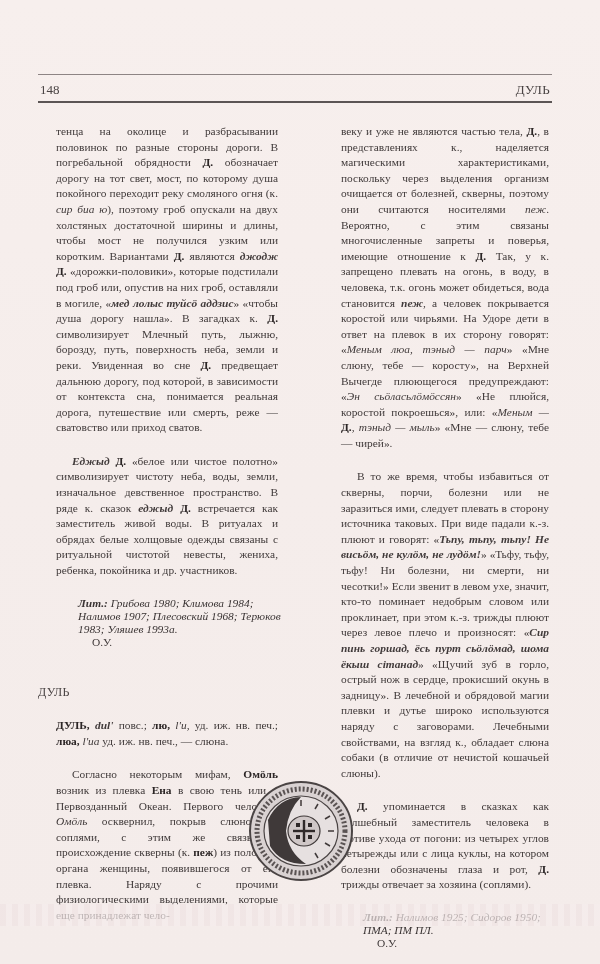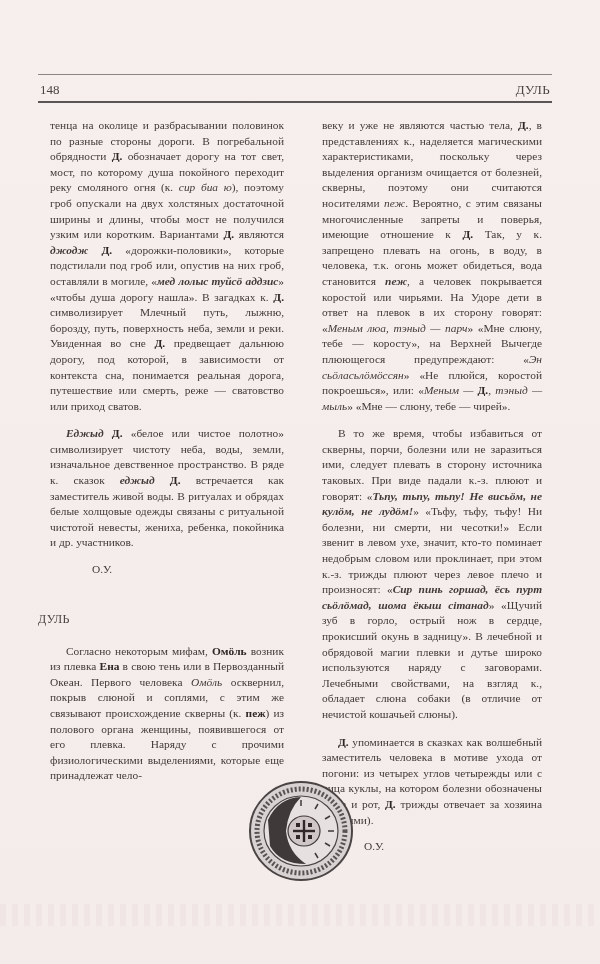--- a/index.html
+++ b/index.html
@@ -28,22 +28,22 @@
       position: absolute; left: 38px; top: 101px; width: 514px; height: 2px;
       background: #5c5555;
     }
     .col {
       position: absolute; top: 106px;
       font-size: 11.4px; line-height: 15.6px;
       text-align: justify; hyphens: manual;
       color: #403a3a;
     }
     .col-left { left: 38px; width: 258px; }
-    .col-right { left: 310px; width: 244px; }
-    .col p { margin: 12px; }
+    .col-right { left: 323px; width: 244px; }
+    .col p { margin: 18px; }
     .col p.indent { text-indent: 16px; }
     .b { font-weight: bold; color: #2c2626; }
     .i { font-style: italic; }
     .bi { font-style: italic; font-weight: bold; }
     .lit {
       margin: 6px 0 0 40px !important; text-align: left !important;
       font-style: italic; font-size: 11.4px; line-height: 13px; color: #3a3434;
     }
     .lit .lbl { font-weight: bold; }
     .author { margin: 0 0 0 54px !important; line-height: 13px; }
@@ -71,38 +71,47 @@
 
   <div class="head-rule"></div>
 
   <div class="col col-left">
     <p>
       <span>тенца на околице и разбрасывании половинок по разные стороны дороги. В погребальной обрядности </span><span class="b">Д.</span><span> обозначает дорогу на тот свет, мост, по которому душа покойного переходит реку смоляного огня (к. </span><span class="i">сир биа ю</span><span>), поэтому гроб опускали на двух холстяных достаточной ширины и длины, чтобы мост не получился узким или коротким. Вариантами </span><span class="b">Д.</span><span> являются </span><span class="bi">джодж</span><span class="b"> Д.</span><span> «дорожки-половики», которые подстилали под гроб или, опустив на них гроб, оставляли в могиле, «</span><span class="bi">мед лолыс туйсö аддзис</span><span>» «чтобы душа дорогу нашла». В загадках к. </span><span class="b">Д.</span><span> символизирует Млечный путь, лыжню, борозду, путь, поверхность неба, земли и реки. Увиденная во сне </span><span class="b">Д.</span><span> предвещает дальнюю дорогу, под которой, в зависимости от контекста сна, понимается реальная дорога, путешествие или смерть, реже — сватовство или приход сватов.</span>
     </p>
     <p class="indent">
       <span class="bi">Еджыд</span><span class="b"> Д.</span><span> «белое или чистое полотно» символизирует чистоту неба, воды, земли, изначальное девственное пространство. В ряде к. сказок </span><span class="bi">еджыд</span><span class="b"> Д.</span><span> встречается как заместитель живой воды. В ритуалах и обрядах белые холщовые одежды связаны с ритуальной чистотой невесты, жениха, ребенка, покойника и др. участников.</span>
     </p>
+    <p class="lit">
+      <span class="lbl">Лит.:</span><span> Грибова 1980; Климова 1984; Налимов 1907; Плесовский 1968; Терюков 1983; Уляшев 1993а.</span>
+    </p>
     <p class="author">О.У.</p>
 
     <p class="section-head">ДУЛЬ</p>
 
+    <p>
+      <span class="b">ДУЛЬ,</span><span class="bi"> dul'</span><span> повс.; </span><span class="b">лю,</span><span class="i"> l'u,</span><span> уд. иж. нв. печ.; </span><span class="b">люа,</span><span class="i"> l'ua</span><span> уд. иж. нв. печ., — слюна.</span>
+    </p>
     <p class="indent">
       <span>Согласно некоторым мифам, </span><span class="b">Омöль</span><span> возник из плевка </span><span class="b">Ена</span><span> в свою тень или в Первозданный Океан. Первого человека </span><span class="i">Омöль</span><span> осквернил, покрыв слюной и соплями, с этим же связывают происхождение скверны (к. </span><span class="b">пеж</span><span>) из полового органа женщины, появившегося от его плевка. Наряду с прочими физиологическими выделениями, которые еще принадлежат чело-</span>
     </p>
   </div>
 
   <div class="col col-right">
     <p>
       <span>веку и уже не являются частью тела, </span><span class="b">Д.</span><span>, в представлениях к., наделяется магическими характеристиками, поскольку через выделения организм очищается от болезней, скверны, поэтому они считаются носителями </span><span class="i">пеж</span><span>. Вероятно, с этим связаны многочисленные запреты и поверья, имеющие отношение к </span><span class="b">Д.</span><span> Так, у к. запрещено плевать на огонь, в воду, в человека, т.к. огонь может обидеться, вода становится </span><span class="bi">пеж</span><span>, а человек покрывается коростой или чирьями. На Удоре дети в ответ на плевок в их сторону говорят: «</span><span class="i">Меным люа, тэныд — парч</span><span>» «Мне слюну, тебе — коросту», на Верхней Вычегде плюющегося предупреждают: «</span><span class="i">Эн сьöласьлöмöссян</span><span>» «Не плюйся, коростой покроешься», или: «</span><span class="i">Меным — </span><span class="b">Д.</span><span class="i">, тэныд — мыль</span><span>» «Мне — слюну, тебе — чирей».</span>
     </p>
     <p class="indent">
       <span>В то же время, чтобы избавиться от скверны, порчи, болезни или не заразиться ими, следует плевать в сторону источника таковых. При виде падали к.-з. плюют и говорят: «</span><span class="bi">Тьпу, тьпу, тьпу! Не висьöм, не кулöм, не лудöм!</span><span>» «Тьфу, тьфу, тьфу! Ни болезни, ни смерти, ни чесотки!» Если звенит в левом ухе, значит, кто-то поминает недобрым словом или проклинает, при этом к.-з. трижды плюют через левое плечо и произносят: «</span><span class="bi">Сир пинь горшад, ёсь пурт сьöлöмад, шома ёкыш сiтанад</span><span>» «Щучий зуб в горло, острый нож в сердце, прокисший окунь в задницу». В лечебной и обрядовой магии плевки и дутье широко используются наряду с заговорами. Лечебными свойствами, на взгляд к., обладает слюна собаки (в отличие от нечистой кошачьей слюны).</span>
     </p>
     <p class="indent">
       <span class="b">Д.</span><span> упоминается в сказках как волшебный заместитель человека в мотиве ухода от погони: из четырех углов четырежды или с лица куклы, на котором болезни обозначены глаза и рот, </span><span class="b">Д.</span><span> трижды отвечает за хозяина (соплями).</span>
+    </p>
+    <p class="lit">
+      <span class="lbl">Лит.:</span><span> Налимов 1925; Сидоров 1950; ПМА; ПМ ПЛ.</span>
     </p>
     <p class="author">О.У.</p>
   </div>
 
   <svg class="emblem" viewBox="0 0 106 102">
     <ellipse cx="53" cy="51" rx="51" ry="49" fill="#d9d2d2" stroke="#4a4444" stroke-width="2"></ellipse>
     <ellipse cx="53" cy="51" rx="44" ry="42" fill="none" stroke="#5a5353" stroke-width="5" stroke-dasharray="2 2"></ellipse>
     <ellipse cx="53" cy="51" rx="37" ry="35" fill="#e6e0e0" stroke="#4a4444" stroke-width="1.2"></ellipse>
     <path d="M20 40 Q30 18 53 17 Q40 30 38 51 Q40 72 58 84 Q32 84 22 66 Z" fill="#3f3939"></path>
     <g stroke="#3f3939" stroke-width="1.5">

